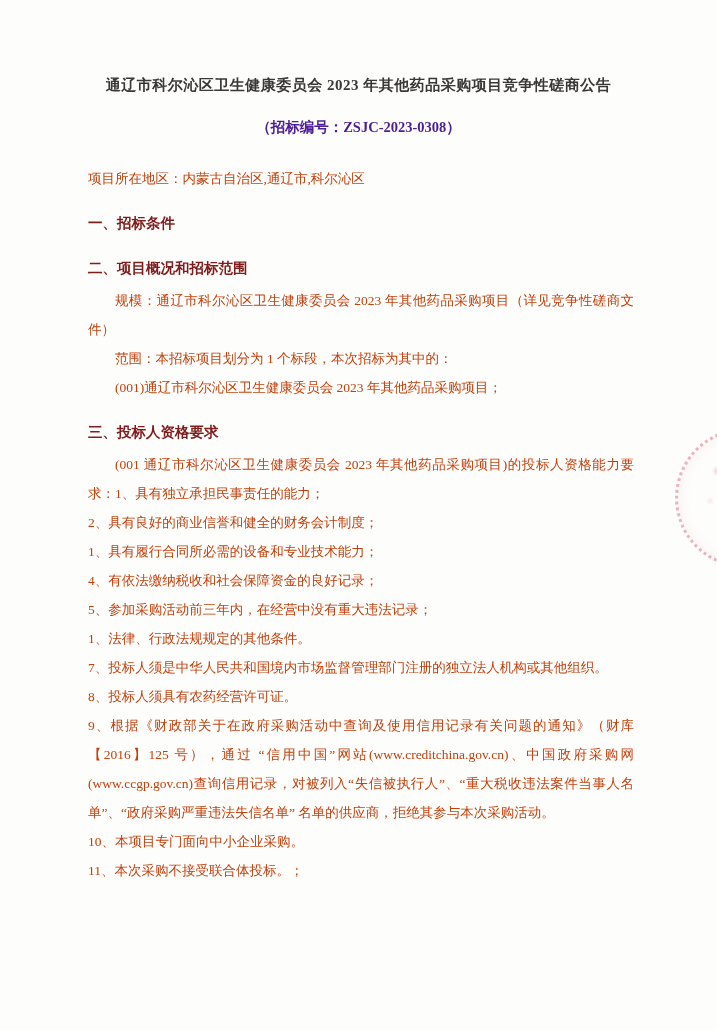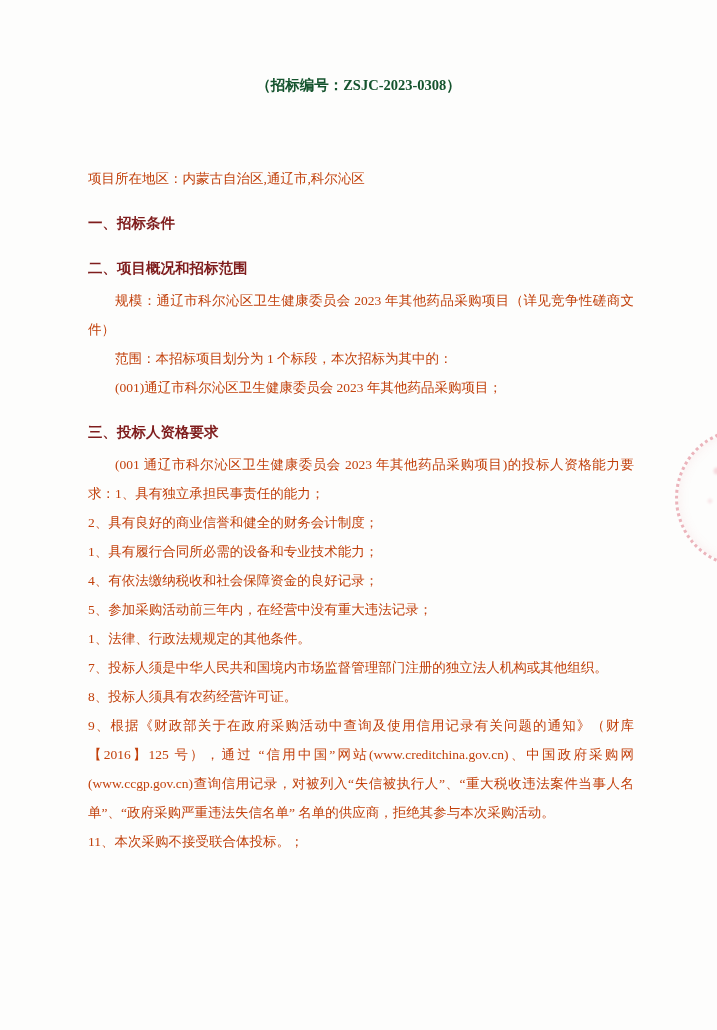--- a/index.html
+++ b/index.html
@@ -23,25 +23,25 @@
   }
   .doc-title {
     margin: 0;
     font-size: 15px;
     line-height: 30px;
     font-weight: bold;
     color: #3a3836;
     letter-spacing: 0.5px;
   }
   .doc-subtitle {
-    margin: 0;
+    margin: 12px;
     font-size: 14.5px;
     line-height: 30px;
     font-weight: bold;
-    color: #14532d;
+    color: #4c1d95;
   }
   .body-block {
     position: absolute;
     left: 88px;
     top: 164px;
     width: 546px;
     font-size: 13.5px;
     line-height: 29px;
     text-align: justify;
   }
@@ -82,20 +82,21 @@
       radial-gradient(circle at 20% 80%, rgba(220,100,120,0.14) 0 2px, transparent 3px);
     filter: blur(1px);
   }
 </style>
 </head>
 <body>
 
 <div class="page">
 
   <div class="title-block">
+    <h1 class="doc-title">通辽市科尔沁区卫生健康委员会 2023 年其他药品采购项目竞争性磋商公告</h1>
     <h2 class="doc-subtitle">（招标编号：ZSJC-2023-0308）</h2>
   </div>
 
   <div class="body-block">
     <p class="flat">项目所在地区：内蒙古自治区,通辽市,科尔沁区</p>
 
     <h3 class="sec-heading">一、招标条件</h3>
 
     <h3 class="sec-heading">二、项目概况和招标范围</h3>
     <p class="indent">规模：通辽市科尔沁区卫生健康委员会 2023 年其他药品采购项目（详见竞争性磋商文件）</p>
@@ -105,18 +106,19 @@
     <h3 class="sec-heading">三、投标人资格要求</h3>
     <p class="indent">(001 通辽市科尔沁区卫生健康委员会 2023 年其他药品采购项目)的投标人资格能力要求：1、具有独立承担民事责任的能力；</p>
     <p class="flat">2、具有良好的商业信誉和健全的财务会计制度；</p>
     <p class="flat">1、具有履行合同所必需的设备和专业技术能力；</p>
     <p class="flat">4、有依法缴纳税收和社会保障资金的良好记录；</p>
     <p class="flat">5、参加采购活动前三年内，在经营中没有重大违法记录；</p>
     <p class="flat">1、法律、行政法规规定的其他条件。</p>
     <p class="flat">7、投标人须是中华人民共和国境内市场监督管理部门注册的独立法人机构或其他组织。</p>
     <p class="flat">8、投标人须具有农药经营许可证。</p>
     <p class="flat">9、根据《财政部关于在政府采购活动中查询及使用信用记录有关问题的通知》（财库【2016】125 号），通过 “信用中国”网站(www.creditchina.gov.cn)、中国政府采购网(www.ccgp.gov.cn)查询信用记录，对被列入“失信被执行人”、“重大税收违法案件当事人名单”、“政府采购严重违法失信名单” 名单的供应商，拒绝其参与本次采购活动。</p>
+    <p class="flat">10、本项目专门面向中小企业采购。</p>
     <p class="flat">11、本次采购不接受联合体投标。；</p>
   </div>
 
   <div class="seal"></div>
 
 </div>
 
 </body></html>

